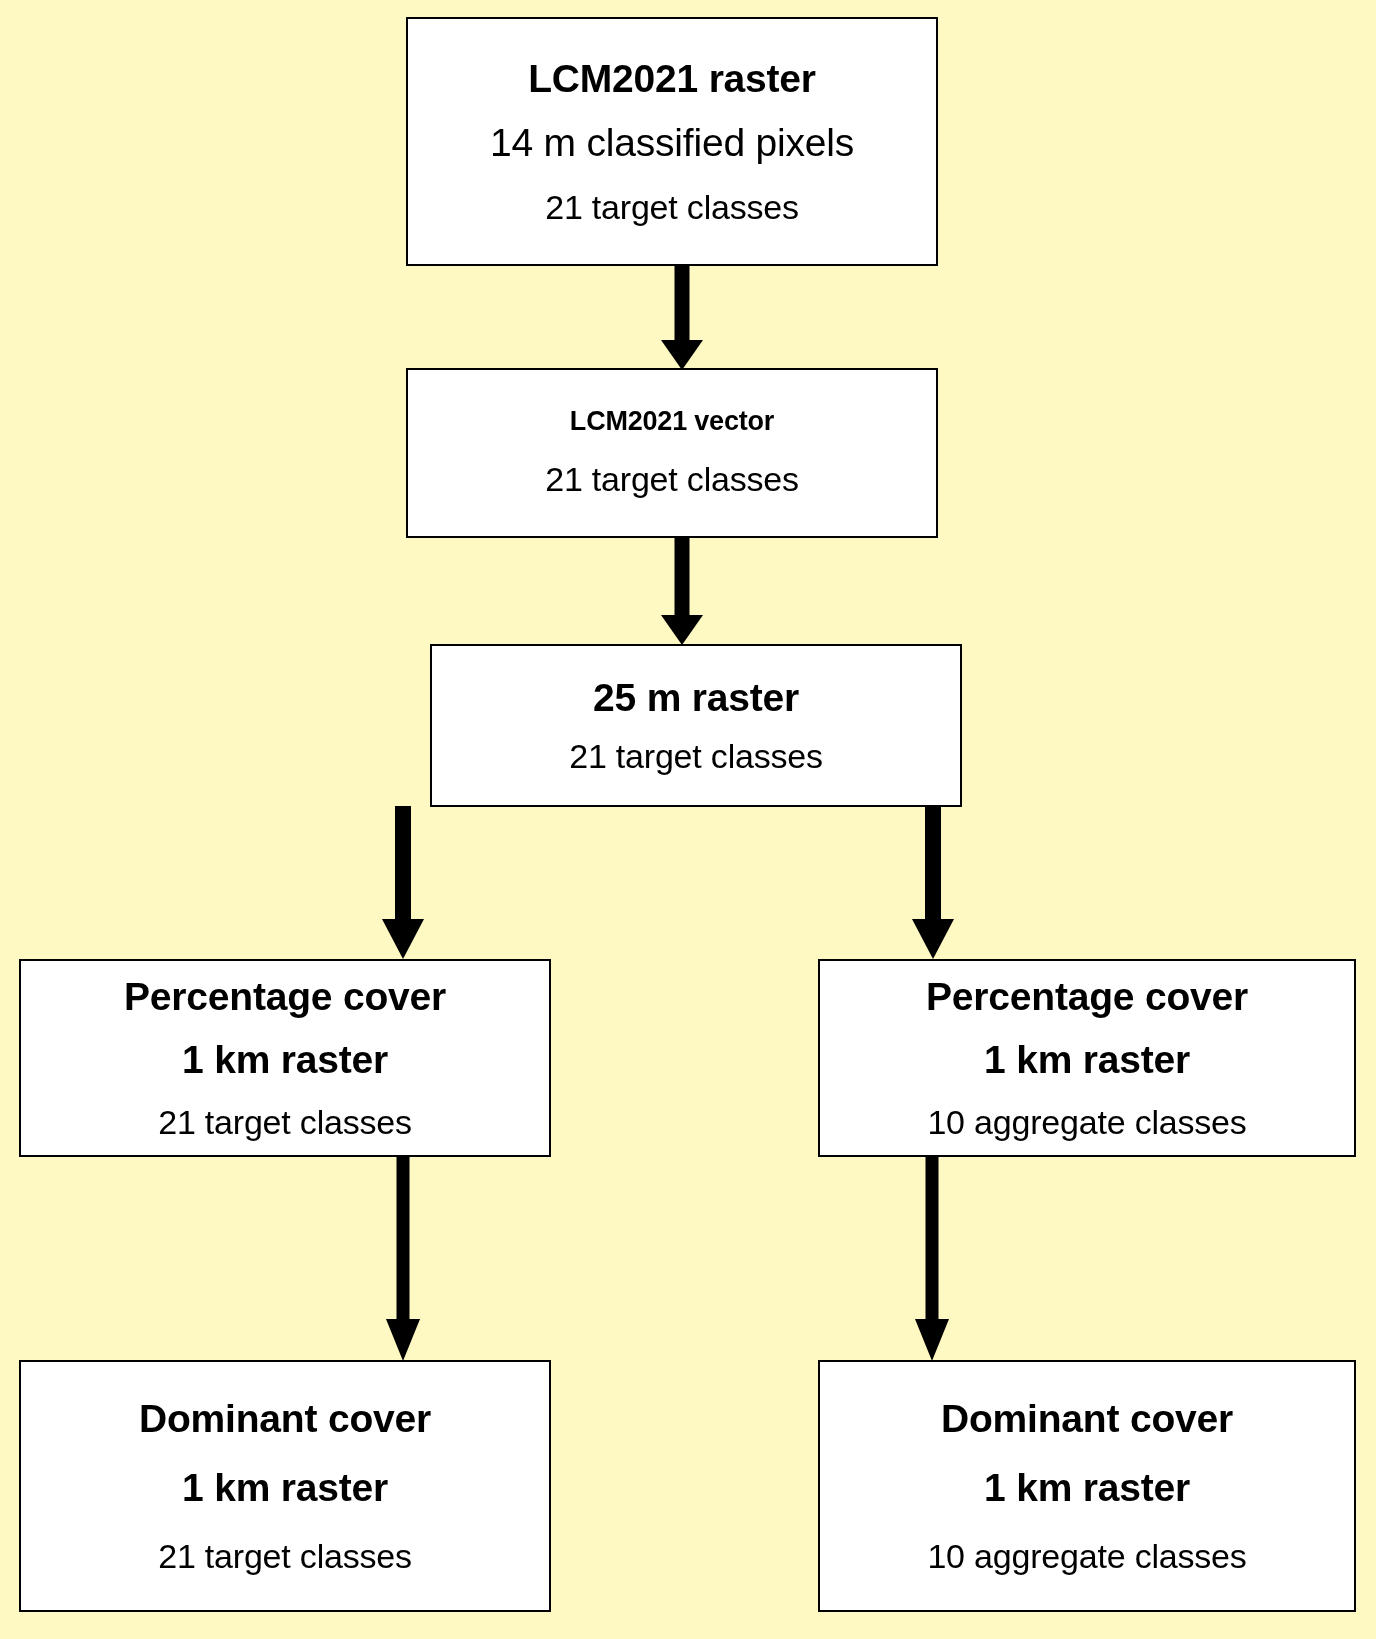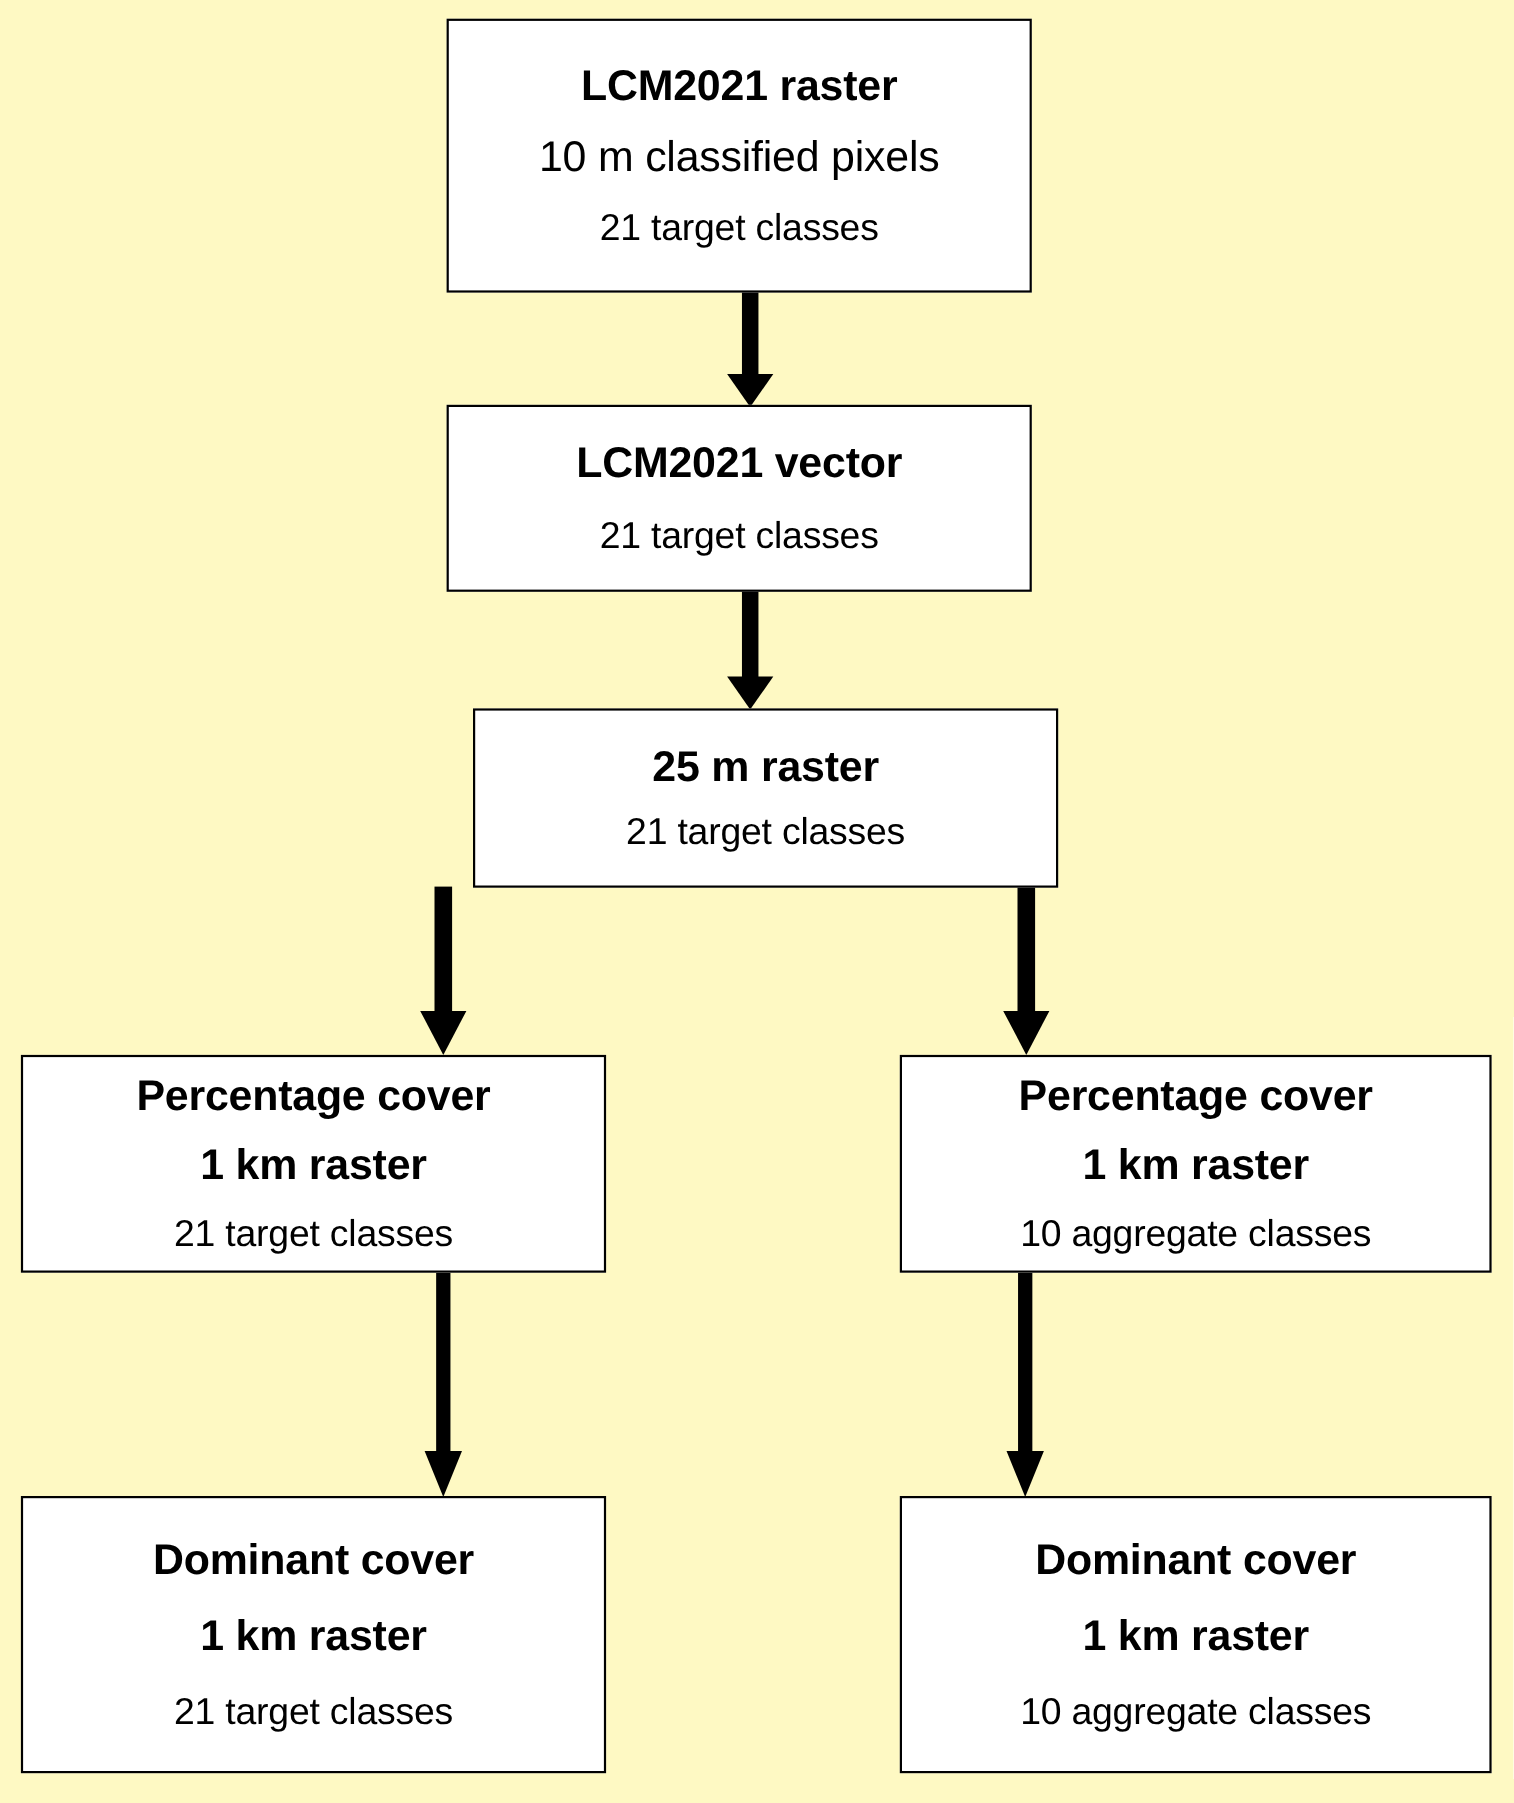--- a/index.html
+++ b/index.html
@@ -71,31 +71,31 @@
     border-right-width: 17px;
   }
 </style>
 </head>
 <body>
 
 <div id="canvas">
 
   <div class="node" style="left:406px; top:17px; width:532px; height:249px; padding:10px 14px;">
     <span class="line bold" style="font-size:39px;">LCM2021 raster</span>
-    <span class="line normal" style="font-size:39px; margin-top:14px;">10 m classified pixels</span>
+    <span class="line normal" style="font-size:39px; margin-top:14px;">14 m classified pixels</span>
     <span class="line normal" style="font-size:34px; margin-top:16px;">21 target classes</span>
   </div>
 
   <div class="arrow" style="left:660px; top:265px; width:44px; height:105px;">
     <div class="shaft" style="width:15px; height:78px;"></div>
     <div class="head" style="border-top-width:30px;"></div>
   </div>
 
   <div class="node" style="left:406px; top:368px; width:532px; height:170px; padding:8px 14px;">
-    <span class="line bold" style="font-size:39px;">LCM2021 vector</span>
+    <span class="line bold" style="font-size:27px;">LCM2021 vector</span>
     <span class="line normal" style="font-size:34px; margin-top:18px;">21 target classes</span>
   </div>
 
   <div class="arrow" style="left:660px; top:537px; width:44px; height:108px;">
     <div class="shaft" style="width:15px; height:80px;"></div>
     <div class="head" style="border-top-width:30px;"></div>
   </div>
 
   <div class="node" style="left:406px; top:644px; width:532px; height:163px; padding:6px 14px;margin-left:24px;">
     <span class="line bold" style="font-size:39px;">25 m raster</span>

